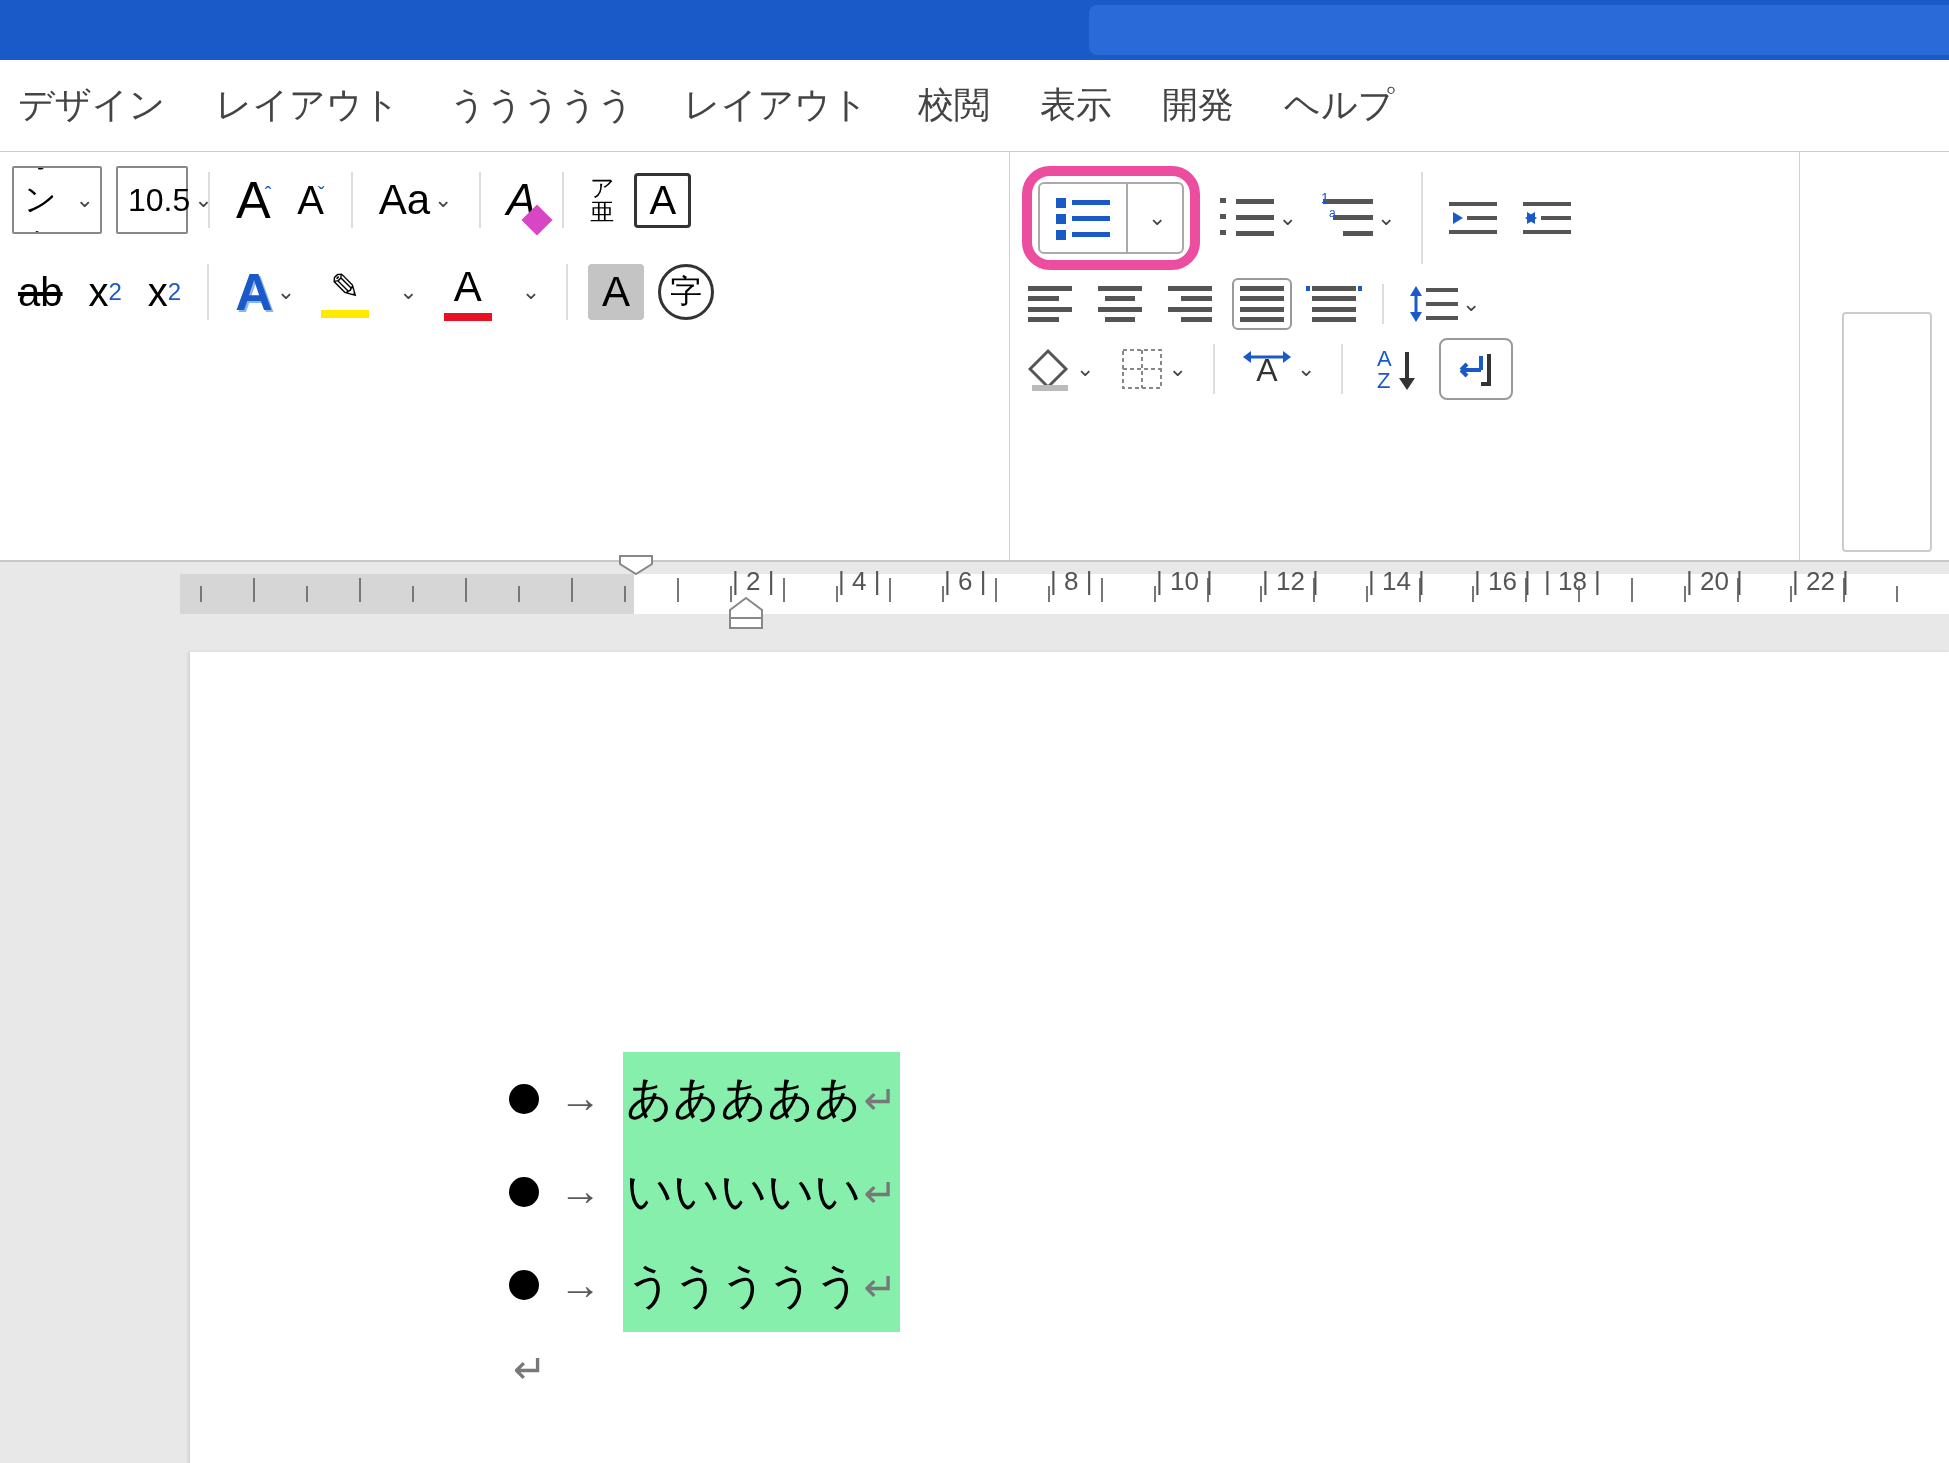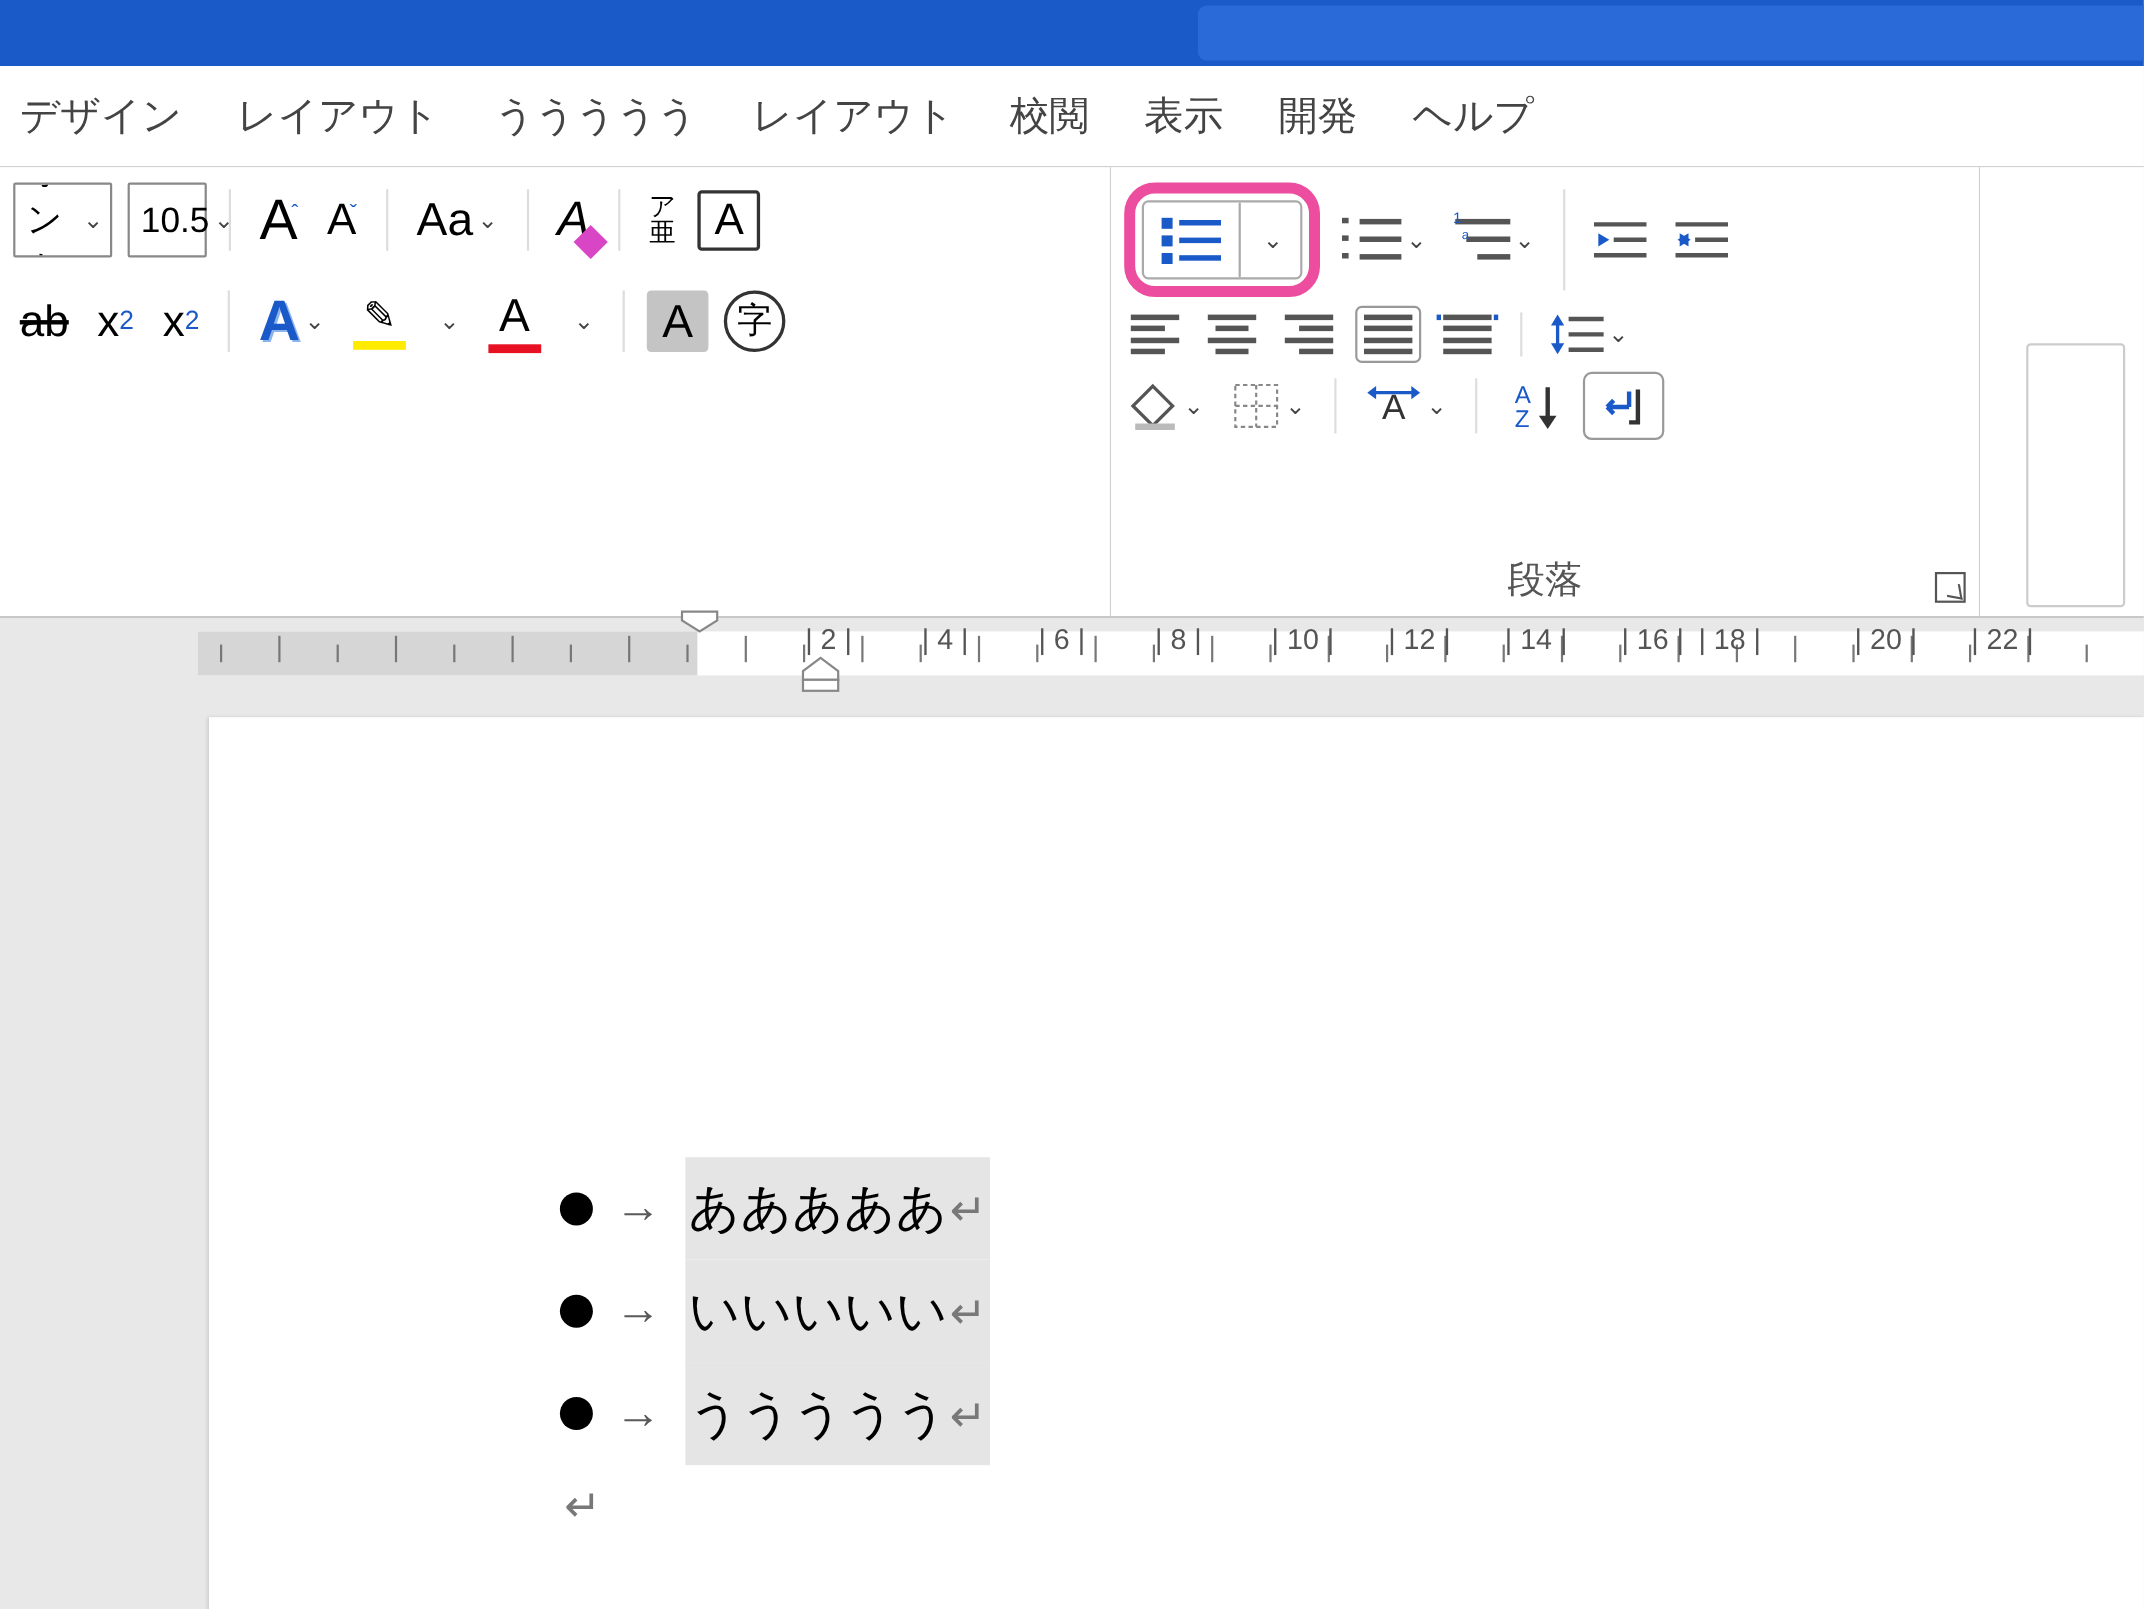--- a/index.html
+++ b/index.html
@@ -43,21 +43,21 @@
 .ticklabel { position:absolute; top:4px; font-size:26px; color:#555;}
 .indent-top { position:absolute; top:-8px; }
 .indent-bot { position:absolute; top:34px; }
 
 .page-wrap { display:flex; }
 .margin-left { width: 190px; background:#e8e8e8; }
 .page { background:#fff; flex:1; min-height: 1200px; padding: 280px 0 0 315px; position:relative; box-shadow: -2px 0 3px rgba(0,0,0,.1);}
 .doc-line { display:flex; align-items:center; font-family: "MS PMincho","Yu Mincho", serif; font-size: 46px; line-height: 1.9; }
 .bullet-dot { width: 30px; height:30px; background:#000; border-radius:50%; margin: 0 20px 0 4px;}
 .arrow { color:#5a5a5a; margin-right: 22px; font-size:42px;}
-.sel { background:#e5e5e5; padding: 3px 3px;}
+.sel { background:#86efac; padding: 3px 3px;}
 .pmark { color:#787878; font-size:40px; margin-left:2px;}
 
 
 .icon-bullets { width:54px; height:44px; position:relative;}
 .icon-bullets .d{position:absolute;width:10px;height:10px;background:#1a5ac8;left:0;}
 .icon-bullets .l{position:absolute;height:5px;background:#1a5ac8;left:16px;right:0;}
 .icon-numlist .d{background:#555;}
 .icon-numlist .l{background:#555;}
 .icon-multilist .l{background:#555;}
 
@@ -342,24 +342,20 @@
         </span>
         <span class="btn" style="border:2px solid #999;border-radius:8px;padding:8px 12px;">
           <span class="ico">
             <svg width="46" height="42">
                 <path d="M8 22 L28 22 M28 22 L28 8 M8 22 L14 16 M8 22 L14 28" stroke="#1a5ac8" stroke-width="4" fill="none"></path>
                 <path d="M36 6 L36 36 L28 36" stroke="#333" stroke-width="4" fill="none"></path>
               </svg>
           </span>
         </span>
       </div>
-    </div>
-    <div class="group-label-row">
-      <span class="group-label">段落</span>
-      <span class="dialog-launcher"></span>
     </div>
   </div>
 
   <div class="group" style="flex:1;border-right:none;">
     <div style="border:2px solid #ccc; border-radius:4px; width:90px; height:240px; margin:20px 0 0 30px;"></div>
   </div>
 </div>
 
 <div class="ruler-area">
   <div class="ruler"></div>

